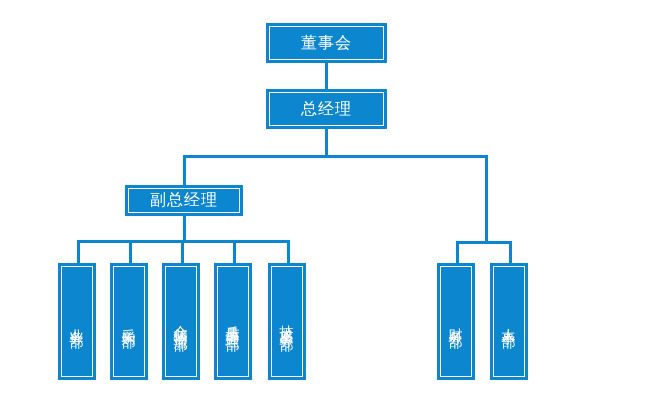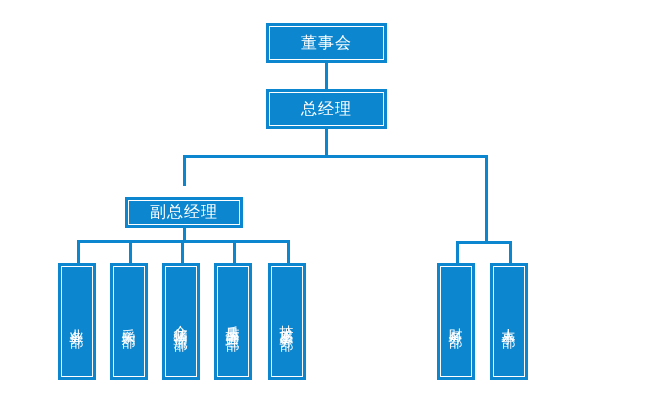--- a/index.html
+++ b/index.html
@@ -85,21 +85,21 @@
   <div class="conn v" style="left:509px; top:241px; height:23px;"></div>
 
   <div class="node horiz" style="left:266px; top:23px; width:121px; height:40px;">
     <span class="lbl">董事会</span>
   </div>
 
   <div class="node horiz" style="left:266px; top:89px; width:121px; height:40px;">
     <span class="lbl">总经理</span>
   </div>
 
-  <div class="node horiz" style="left:125px; top:185px; width:118px; height:31px;margin-top:12px;">
+  <div class="node horiz" style="left:125px; top:185px; width:118px; height:31px;">
     <span class="lbl">副总经理</span>
   </div>
 
   <div class="node vert" style="left:58px; top:263px; width:38px; height:117px;">
     <span class="lbl">业务部</span>
   </div>
 
   <div class="node vert" style="left:110px; top:263px; width:38px; height:117px;">
     <span class="lbl">采购部</span>
   </div>

